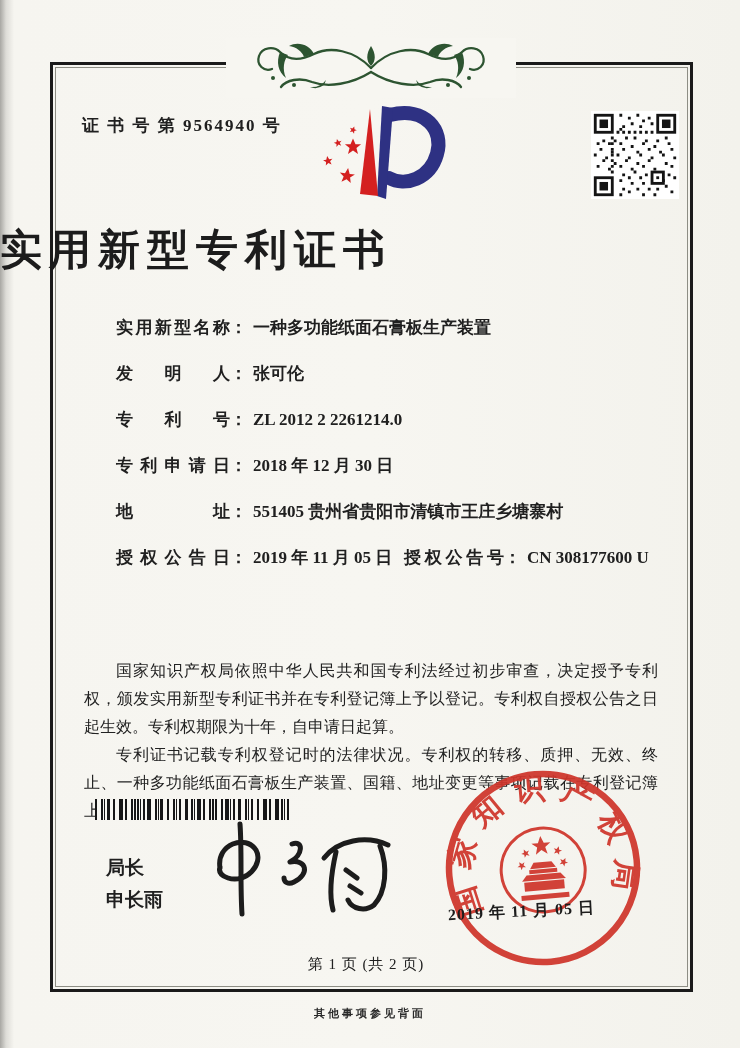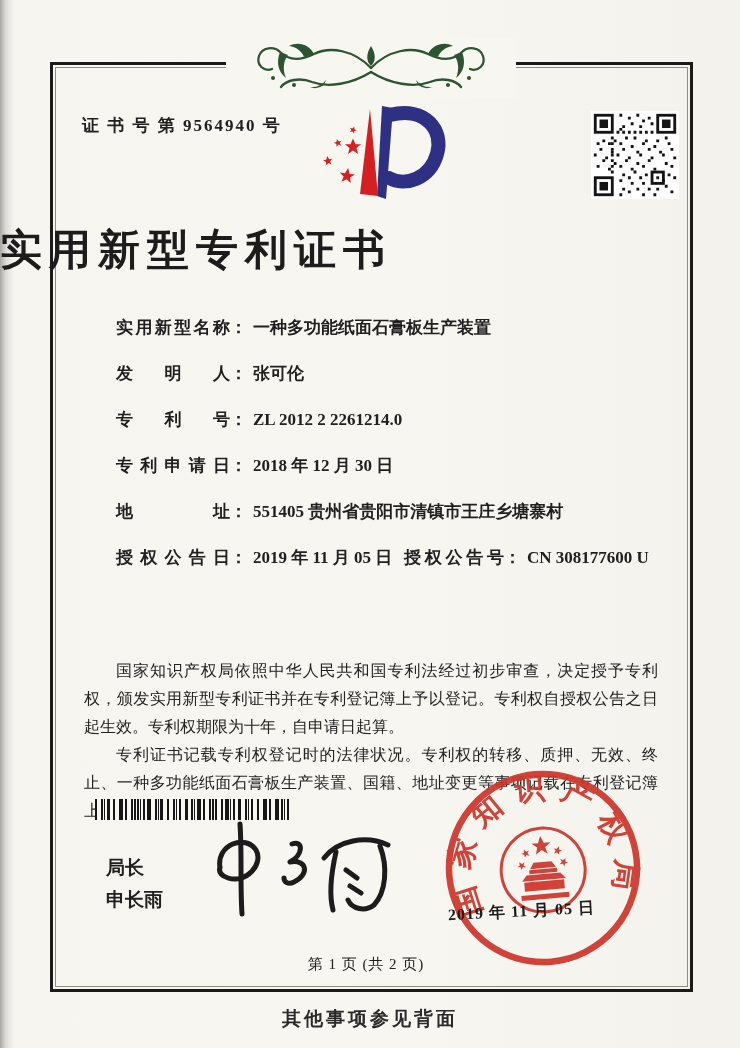--- a/index.html
+++ b/index.html
@@ -28,21 +28,21 @@
     background-image:
       repeating-linear-gradient(90deg,#161616 0 2px,rgba(0,0,0,0) 2px 6px),
       repeating-linear-gradient(90deg,#161616 0 1px,rgba(0,0,0,0) 1px 9px),
       repeating-linear-gradient(90deg,#161616 0 2px,rgba(0,0,0,0) 2px 13px);}
   .signer{position:absolute;left:106px;top:852px;font-size:19px;font-weight:600;line-height:32px;}
   .signature{position:absolute;left:196px;top:812px;width:220px;height:112px;}
   .seal{position:absolute;left:443px;top:768px;width:200px;height:200px;transform:rotate(-5deg);opacity:.93;}
   .seal-date{position:absolute;left:448px;top:900px;width:200px;font-size:16px;font-weight:700;color:#1d1d1d;
              letter-spacing:1px;transform:rotate(-3deg);white-space:nowrap;}
   .page-num{position:absolute;left:50px;top:955px;width:632px;text-align:center;font-size:15px;font-weight:400;letter-spacing:1px;}
-  .back-note{position:absolute;left:0;top:1006px;width:740px;text-align:center;font-size:19px;font-weight:600;letter-spacing:3px;color:#2a2a2a;}
+  .back-note{position:absolute;left:0;top:1006px;width:740px;text-align:center;font-size:11px;font-weight:600;letter-spacing:3px;color:#2a2a2a;}
 </style>
 </head>
 <body>
 
 <div class="frame-outer">
   <div class="frame-inner"></div>
 </div>
 
 <div class="ornament">
   <svg width="290" height="60" viewBox="0 0 290 60">

